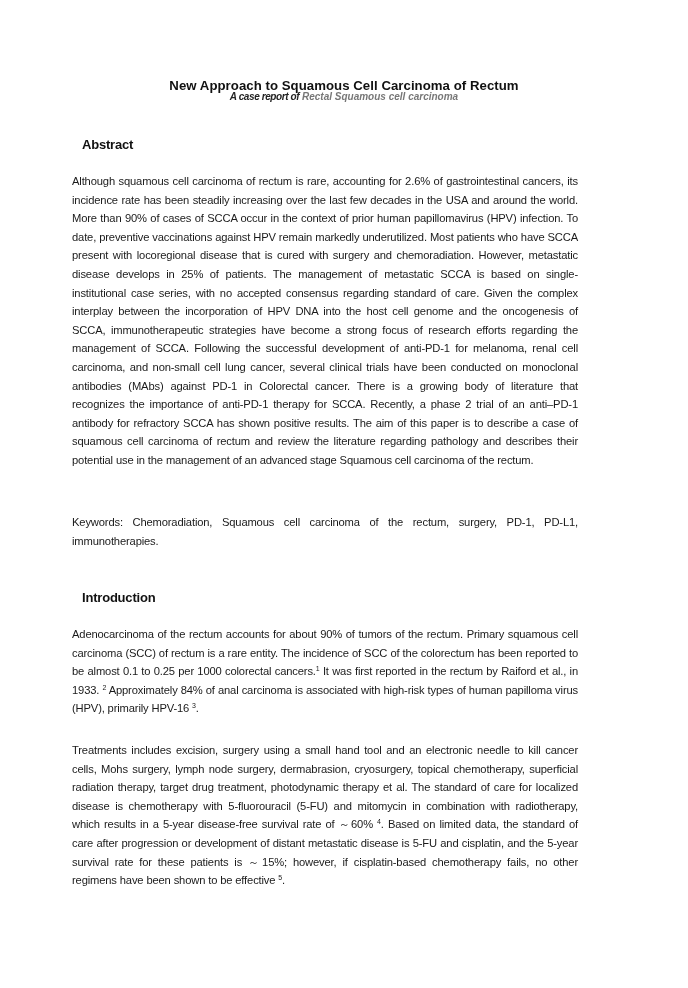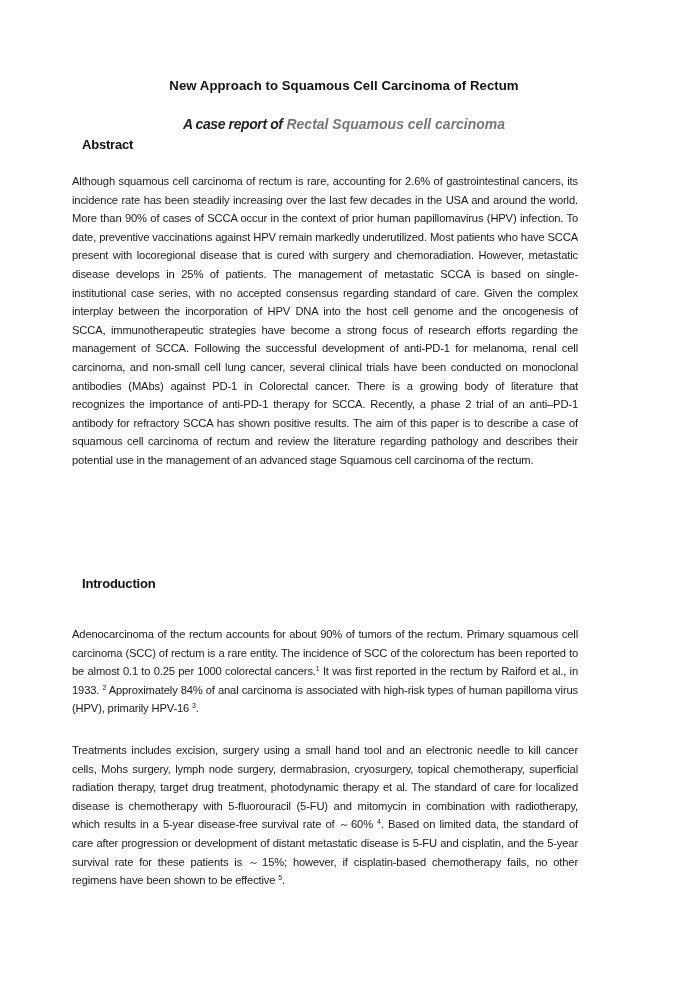--- a/index.html
+++ b/index.html
@@ -1,19 +1,19 @@
 <!DOCTYPE html>
 <html><head>
   <meta charset="utf-8">
   <style>
     html, body { margin: 0; padding: 0; background: #ffffff; }
     body { width: 688px; height: 988px; position: relative; overflow: hidden; font-family: "Liberation Sans", sans-serif; color: #111; }
     .page { position: absolute; left: 0; top: 0; width: 688px; height: 848px; background: #fff; }
     .title { position: absolute; left: 0; width: 688px; top: 78px; text-align: center; font-weight: bold; font-size: 13.2px; color: #111; letter-spacing: 0.05px; }
-    .subtitle { position: absolute; left: 0; width: 688px; top: 116px; text-align: center; font-size: 14px; font-style: italic; }
+    .subtitle { position: absolute; left: 0; width: 688px; top: 91px; text-align: center; font-size: 10px; font-style: italic; }
     .subtitle .lead { font-weight: bold; color: #222; letter-spacing: -0.4px; }
     .subtitle .gray { color: #777; font-weight: bold; }
     .heading { position: absolute; left: 82px; font-weight: bold; font-size: 13px; color: #111; letter-spacing: -0.2px; }
     .para { position: absolute; left: 72px; width: 506px; font-size: 11.2px; line-height: 18.6px; text-align: justify; color: #1a1a1a; letter-spacing: -0.15px; }
     .para sup { font-size: 7px; line-height: 0; vertical-align: 4px; }
   </style>
 </head>
 <body>
 
 <div class="page">
@@ -22,22 +22,23 @@
 
   <div class="subtitle">
     <span class="lead">A case report of</span>
     <span class="gray">Rectal Squamous cell carcinoma</span>
   </div>
 
   <div class="heading" style="top:137px;">Abstract</div>
 
   <div class="para" style="top:172px;">Although squamous cell carcinoma of rectum is rare, accounting for 2.6% of gastrointestinal cancers, its incidence rate has been steadily increasing over the last few decades in the USA and around the world. More than 90% of cases of SCCA occur in the context of prior human papillomavirus (HPV) infection. To date, preventive vaccinations against HPV remain markedly underutilized. Most patients who have SCCA present with locoregional disease that is cured with surgery and chemoradiation. However, metastatic disease develops in 25% of patients. The management of metastatic SCCA is based on single-institutional case series, with no accepted consensus regarding standard of care. Given the complex interplay between the incorporation of HPV DNA into the host cell genome and the oncogenesis of SCCA, immunotherapeutic strategies have become a strong focus of research efforts regarding the management of SCCA. Following the successful development of anti-PD-1 for melanoma, renal cell carcinoma, and non-small cell lung cancer, several clinical trials have been conducted on monoclonal antibodies (MAbs) against PD-1 in Colorectal cancer. There is a growing body of literature that recognizes the importance of anti-PD-1 therapy for SCCA. Recently, a phase 2 trial of an anti–PD-1 antibody for refractory SCCA has shown positive results. The aim of this paper is to describe a case of squamous cell carcinoma of rectum and review the literature regarding pathology and describes their potential use in the management of an advanced stage Squamous cell carcinoma of the rectum.</div>
 
+  <div class="para" style="top:513px;">Keywords: Chemoradiation, Squamous cell carcinoma of the rectum, surgery, PD-1, PD-L1, immunotherapies.</div>
 
-  <div class="heading" style="top:576px;">Introduction</div>
+  <div class="heading" style="top:590px;">Introduction</div>
 
   <div class="para" style="top:625px;">
     <span>Adenocarcinoma of the rectum accounts for about 90% of tumors of the rectum. Primary squamous cell carcinoma (SCC) of rectum is a rare entity. The incidence of SCC of the colorectum has been reported to be almost 0.1 to 0.25 per 1000 colorectal cancers.</span><sup>1</sup><span> It was first reported in the rectum by Raiford et al., in 1933. </span><sup>2</sup><span> Approximately 84% of anal carcinoma is associated with high-risk types of human papilloma virus (HPV), primarily HPV-16 </span><sup>3</sup><span>.</span>
   </div>
 
   <div class="para" style="top:741px;">
     <span>Treatments includes excision, surgery using a small hand tool and an electronic needle to kill cancer cells, Mohs surgery, lymph node surgery, dermabrasion, cryosurgery, topical chemotherapy, superficial radiation therapy, target drug treatment, photodynamic therapy et al. The standard of care for localized disease is chemotherapy with 5-fluorouracil (5-FU) and mitomycin in combination with radiotherapy, which results in a 5-year disease-free survival rate of ～60% </span><sup>4</sup><span>. Based on limited data, the standard of care after progression or development of distant metastatic disease is 5-FU and cisplatin, and the 5-year survival rate for these patients is ～15%; however, if cisplatin-based chemotherapy fails, no other regimens have been shown to be effective </span><sup>5</sup><span>.</span>
   </div>
 
 </div>

